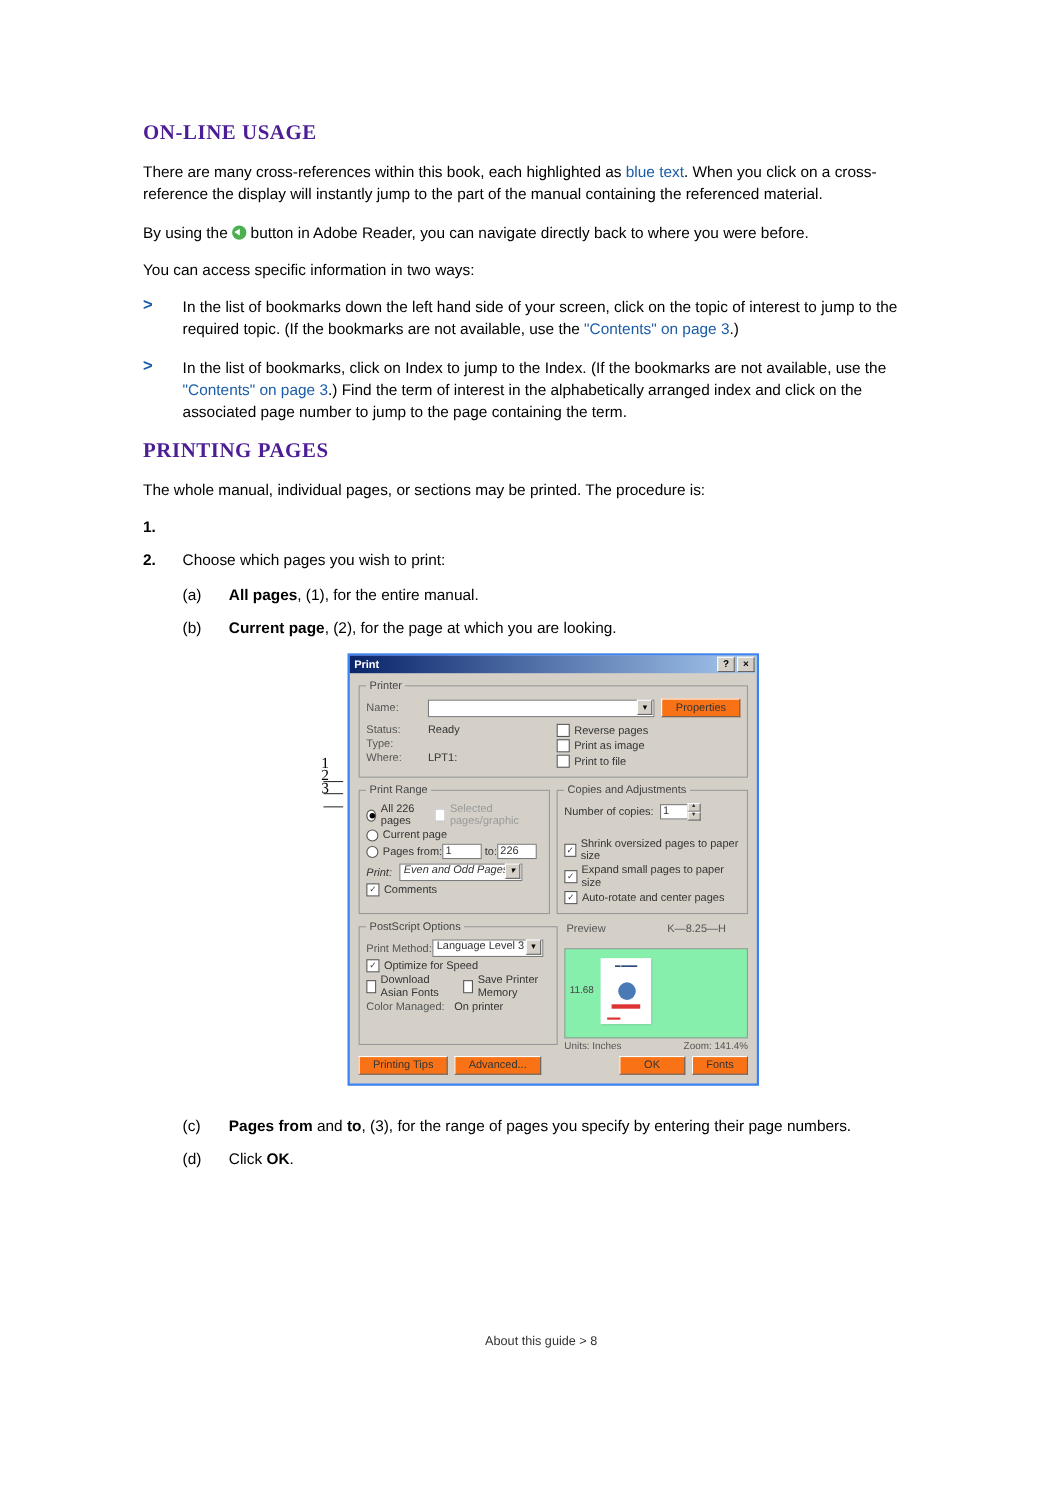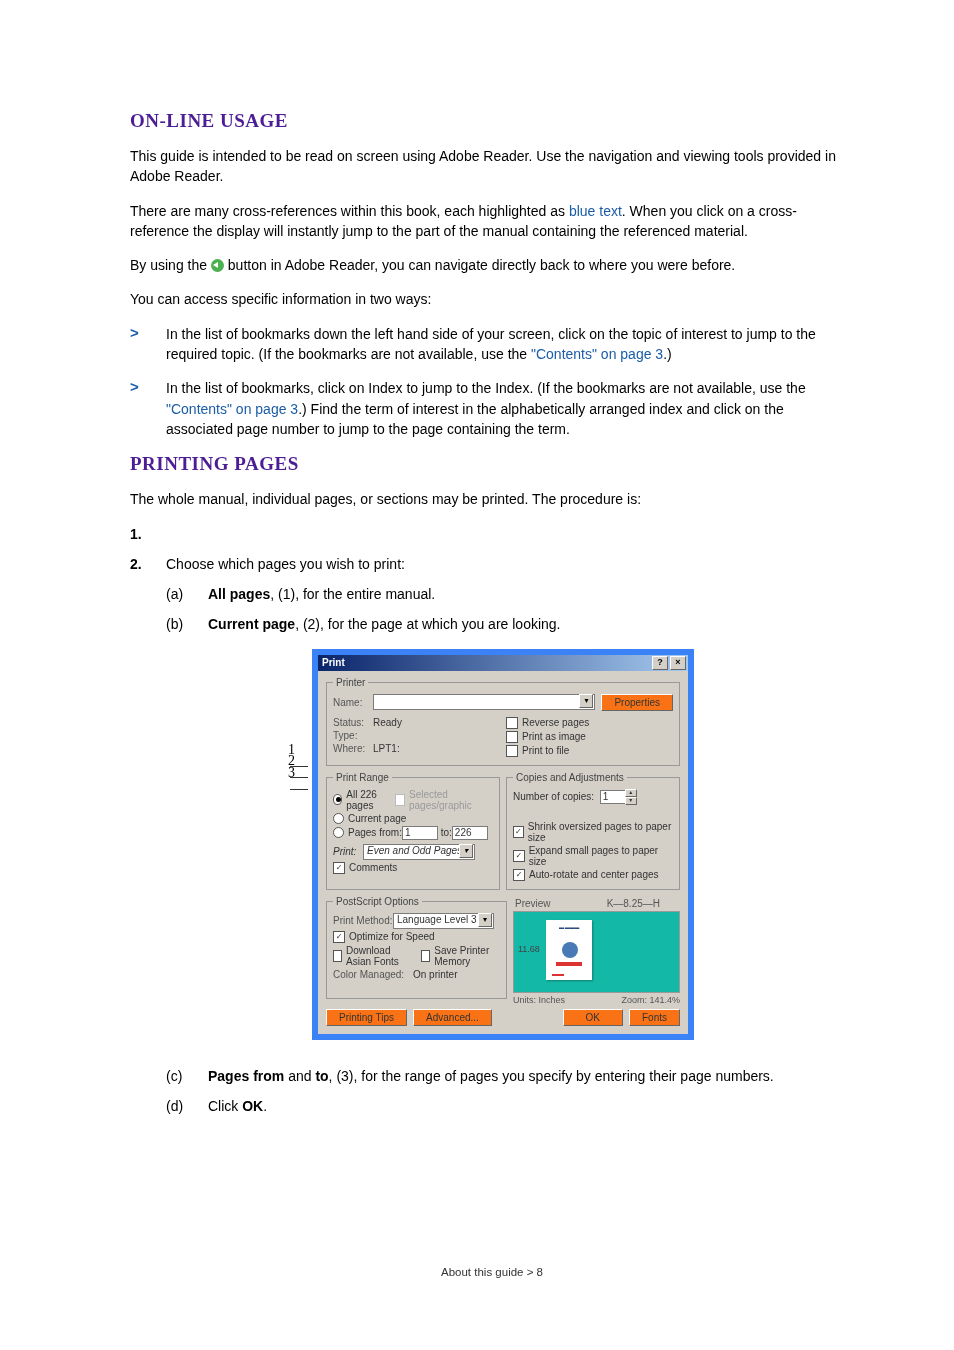--- a/index.html
+++ b/index.html
@@ -127,21 +127,21 @@
   }
   .lbl .dash {
     display: inline-block;
     width: 18px;
     border-top: 1px solid #333;
     vertical-align: middle;
     margin-left: 2px;
   }
   .dialog {
     width: 370px;
-    border: 6px solid #3b82f6;
+    border: 2px solid #3b82f6;
     background: #d4d0c8;
     font-family: Tahoma, sans-serif;
     font-size: 10px;
     color: #333;
   }
   .titlebar {
     background: linear-gradient(to right, #0a246a, #a6caf0);
     color: #fff;
     height: 16px;
     display: flex;
@@ -172,21 +172,21 @@
     border: 1px solid #999;
     margin: 0 0 6px 0;
     padding: 4px 6px 6px 6px;
   }
   fieldset.grp legend {
     padding: 0 3px;
     font-size: 10px;
     color: #444;
   }
   .row { display: flex; align-items: center; margin: 2px 0; }
-  .lblcol { width: 40px; color: #555; }
+  .lblcol { width: 56px; color: #555; }
   .lblcol2 { width: 60px; color: #555; }
   .dd {
     background: #fff;
     border: 1px solid #7b7b7b;
     height: 14px;
     flex: 1;
     margin-right: 6px;
     position: relative;
   }
   .dd::after {
@@ -282,22 +282,22 @@
     border-right-color:#666;
     border-bottom-color:#666;
     font-size: 6px;
     line-height: 5px;
     text-align: center;
   }
   .preview-box {
     border: 1px solid #999;
     height: 80px;
     position: relative;
-    margin-top: 2px;
-    background: #14b8a6;
+    margin-top: 12px;
+    background: #86efac;
   }
   .preview-page {
     position: absolute;
     left: 32px;
     top: 8px;
     width: 46px;
     height: 60px;
     background: #fff;
     box-shadow: 1px 1px 2px rgba(0,0,0,0.3);
     overflow: hidden;
@@ -319,21 +319,20 @@
 </style>
 </head>
 <body>
 
 <div class="page">
 
   <h2 class="section-title">
     <span class="small-caps-rest">ON-LINE USAGE</span>
   </h2>
 
-  <p class="body">This guide is intended to be read on screen using Adobe Reader. Use the navigation and viewing tools provided in Adobe Reader.</p>
 
   <p class="body">
     <span>There are many cross-references within this book, each highlighted as </span><span class="blue-link">blue text</span><span>. When you click on a cross-reference the display will instantly jump to the part of the manual containing the referenced material.</span>
   </p>
 
   <p class="body">
     <span>By using the </span><span class="arrow-circle"></span><span> button in Adobe Reader, you can navigate directly back to where you were before.</span>
   </p>
 
   <p class="body">You can access specific information in two ways:</p>

